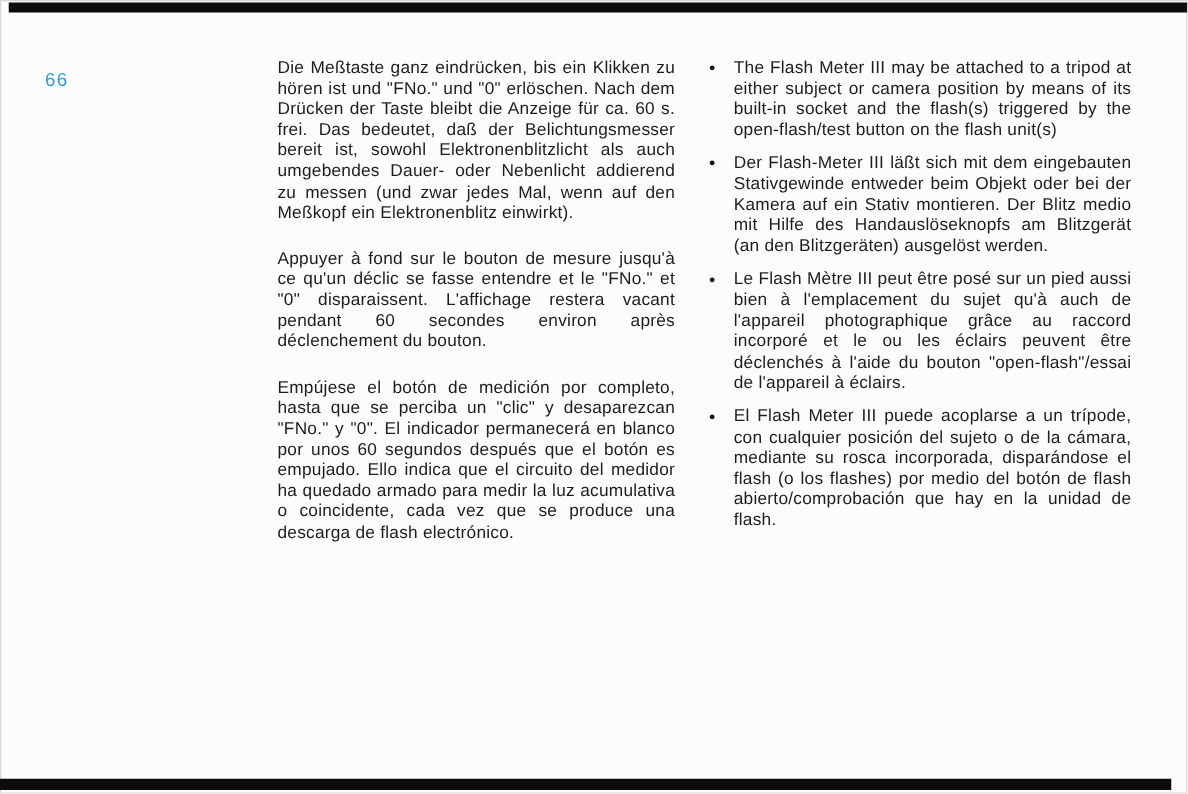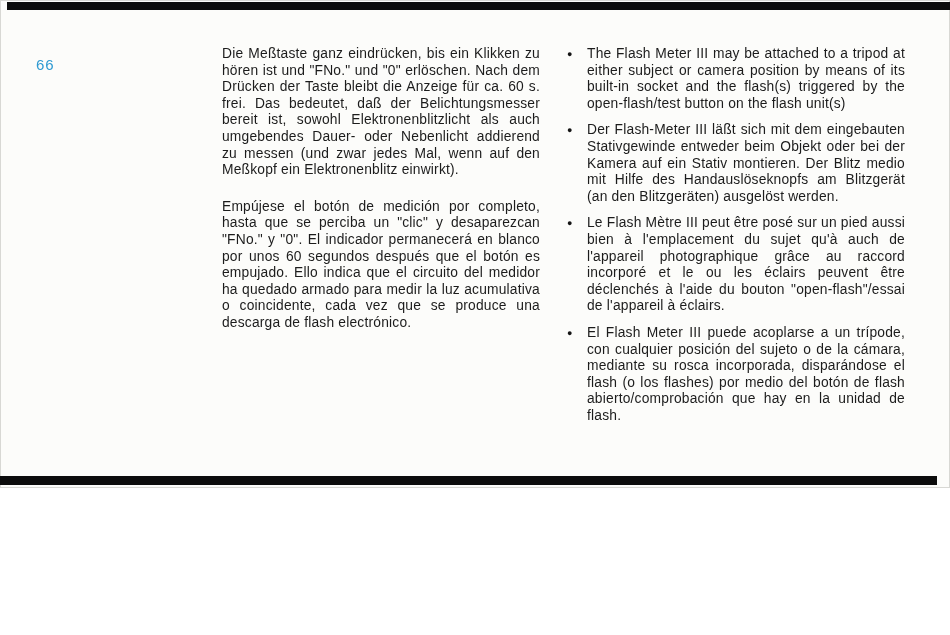--- a/index.html
+++ b/index.html
@@ -3,21 +3,21 @@
 <meta charset="utf-8">
 <style>
   html, body {
     margin: 0;
     padding: 0;
     background: #ffffff;
   }
   .scan {
     position: relative;
     width: 950px;
-    height: 488px;
+    height: 635px;
     background: #fcfcfa;
     font-family: "Liberation Sans", sans-serif;
     color: #1c1c1c;
     overflow: hidden;
     box-shadow: inset 0 0 0 1px #d8d8d4;
   }
   .bar {
     position: absolute;
     background: #0c0c0c;
   }
@@ -84,20 +84,21 @@
 
 <div class="scan">
 
   <div class="bar bar-top"></div>
   <div class="bar bar-bottom"></div>
 
   <div class="page-number">66</div>
 
   <div class="col col-left">
     <p class="para" lang="de">Die Meßtaste ganz eindrücken, bis ein Klik­ken zu hören ist und "FNo." und "0" erlöschen. Nach dem Drücken der Taste bleibt die Anzeige für ca. 60 s. frei. Das bedeutet, daß der Belichtungsmesser bereit ist, sowohl Elektronenblitzlicht als auch umgebendes Dauer- oder Nebenlicht addierend zu messen (und zwar jedes Mal, wenn auf den Meßkopf ein Elektronenblitz einwirkt).</p>
+    <p class="para" lang="fr">Appuyer à fond sur le bouton de mesure jusqu'à ce qu'un déclic se fasse entendre et le "FNo." et "0" disparaissent. L'affichage restera vacant pendant 60 secondes environ après déclenchement du bouton.</p>
     <p class="para" lang="es">Empújese el botón de medición por com­pleto, hasta que se perciba un "clic" y desaparezcan "FNo." y "0". El indicador permanecerá en blanco por unos 60 segundos después que el botón es empujado. Ello indica que el circuito del medidor ha quedado armado para medir la luz acumulativa o coincidente, cada vez que se produce una descarga de flash electrónico.</p>
   </div>
 
   <div class="col col-right">
 
     <div class="bullet-item">
       <span class="bullet-dot">●</span>
       <p class="bullet-text" lang="en">The Flash Meter III may be attached to a tripod at either subject or camera position by means of its built-in socket and the flash(s) triggered by the open-flash/test button on the flash unit(s)</p>
     </div>
 

